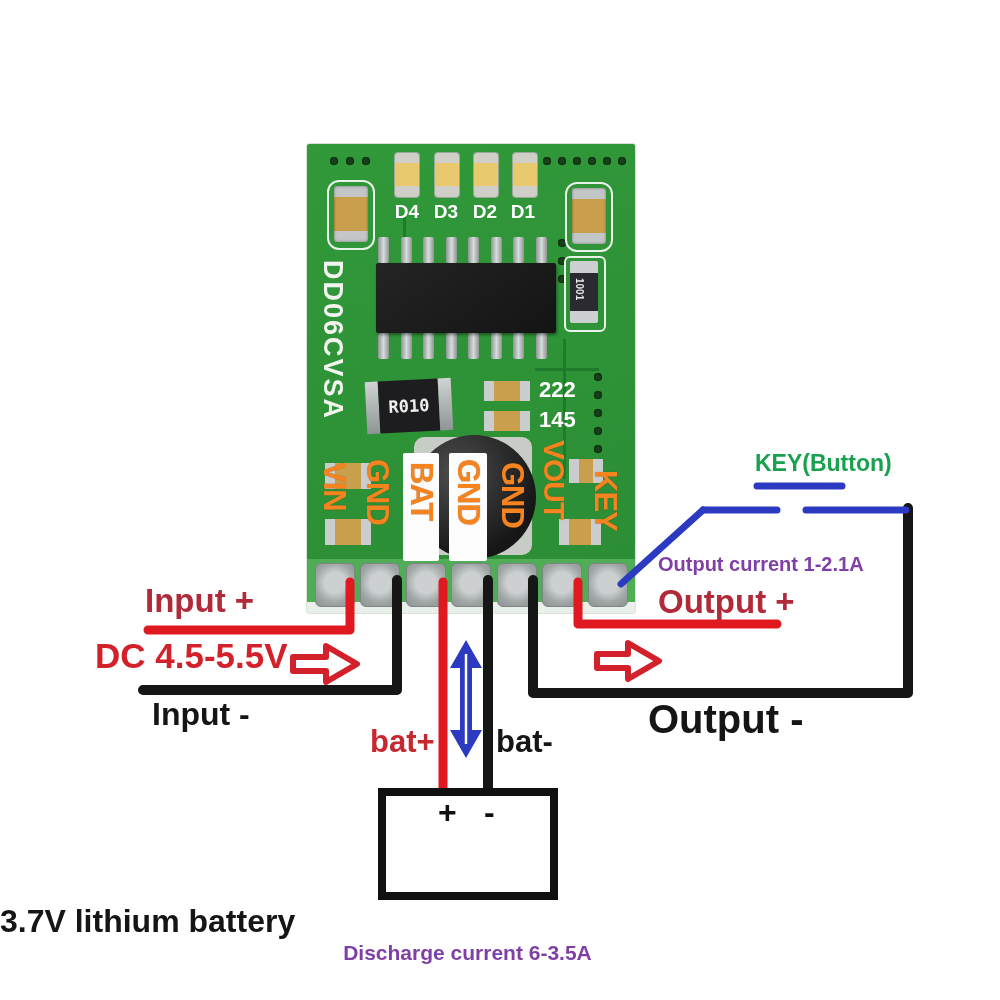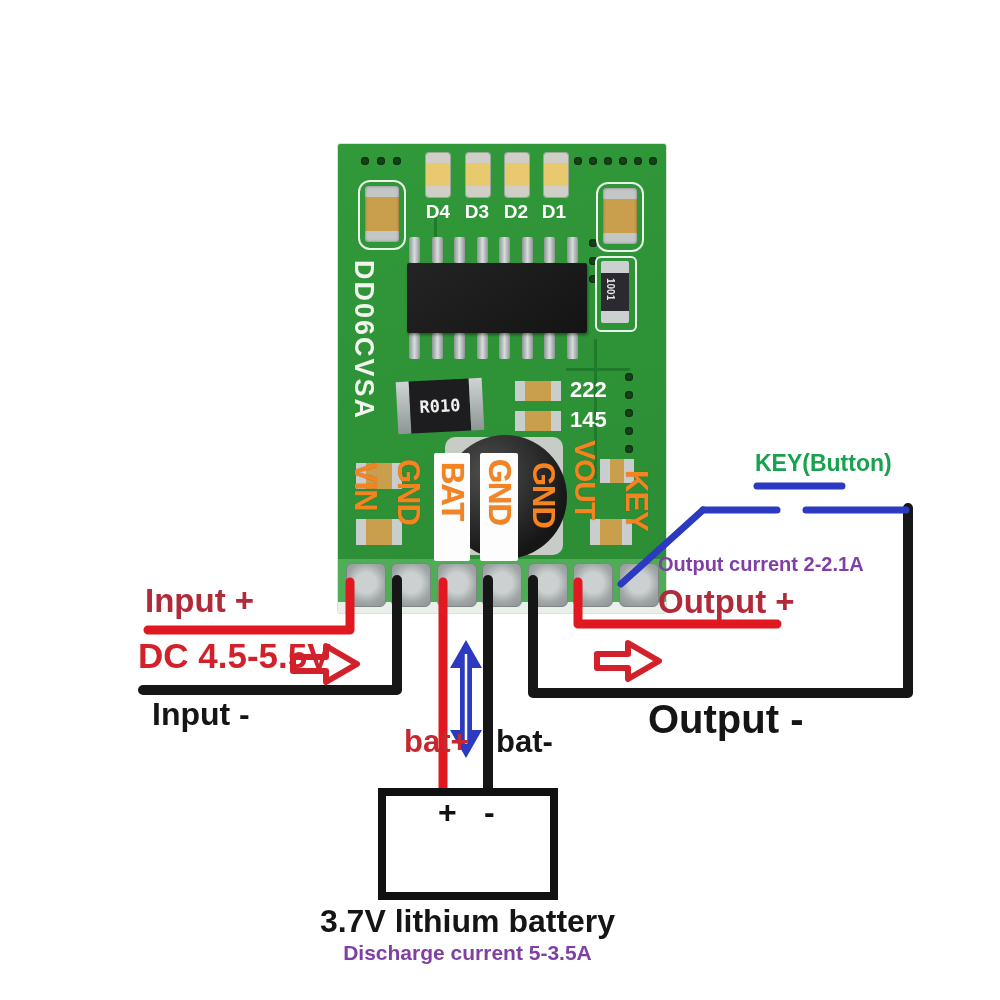--- a/index.html
+++ b/index.html
@@ -6,21 +6,21 @@
   .canvas{position:relative;width:1000px;height:1000px;background:#fff;overflow:hidden;
           font-family:"Liberation Sans",sans-serif;}
   .abs{position:absolute;}
   .txt{position:absolute;font-weight:bold;white-space:nowrap;}
 
   
   .title{left:0;top:80px;width:1000px;text-align:center;font-size:37px;letter-spacing:0;
          color:var(--title-red);}
 
   
-  .pcb{left:337px;top:143px;width:328px;height:469px;background:linear-gradient(160deg,#31993a,#2b8c34);
+  .pcb{left:306px;top:143px;width:328px;height:469px;background:linear-gradient(160deg,#31993a,#2b8c34);
        border:1px solid #d9e4d6;border-radius:3px;}
   .pcb *{position:absolute;}
   .padstrip{left:0;top:415px;width:328px;height:45px;background:#4fae55;}
   .bedge{left:0;top:458px;width:328px;height:11px;background:#e9efe9;}
   .dot{width:8px;height:8px;border-radius:50%;background:#16421a;box-shadow:inset 0 0 2px #000;}
   .trace{background:#1f7a2b;}
   .led{width:24px;height:44px;border-radius:3px;
        background:linear-gradient(180deg,#cfcfc7 0 22%,#e9c96d 22% 74%,#cfcfc7 74% 100%);
        box-shadow:0 0 0 1px #9aa89a;}
   .dlabel{width:30px;text-align:center;color:#fff;font-weight:bold;font-size:19px;top:57px;}
@@ -56,24 +56,24 @@
   svg.overlay{position:absolute;left:0;top:0;pointer-events:none;}
   .w-red{fill:none;stroke:var(--wire-red);stroke-width:9;stroke-linecap:round;stroke-linejoin:round;}
   .w-black{fill:none;stroke:var(--wire-black);stroke-width:10;stroke-linecap:round;stroke-linejoin:round;}
   .w-blue{fill:none;stroke:var(--wire-blue);stroke-width:7;stroke-linecap:round;stroke-linejoin:round;}
   .blockarrow{fill:#fff;stroke:var(--label-red);stroke-width:6;stroke-linejoin:round;}
   .dblarrow{fill:var(--wire-blue);}
 
   
   .purple{color:var(--purple);}
   .darkred{color:var(--dark-red);}
-  .labred{color:var(--label-red);margin-left:43px;}
+  .labred{color:var(--label-red);}
   .black{color:#151515;}
   .greenl{color:var(--green-key);}
-  .batred{color:var(--bat-red);margin-left:34px;}
+  .batred{color:var(--bat-red);}
 </style>
 </head>
 <body>
 
 <div class="canvas">
 
 
   <div class="abs pcb">
 
     <div class="trace" style="left:256px;top:195px;width:3px;height:140px"></div>
@@ -223,20 +223,20 @@
 
   <div class="abs battery">
     <span class="bterm" style="left:52px">+</span>
     <span class="bterm" style="left:98px">-</span>
   </div>
 
   <div class="txt darkred" style="left:145px;top:582px;font-size:33px">Input +</div>
   <div class="txt labred" style="left:95px;top:636px;font-size:35px">DC 4.5-5.5V</div>
   <div class="txt black" style="left:152px;top:696px;font-size:32px">Input -</div>
   <div class="txt greenl" style="left:755px;top:450px;font-size:23px">KEY(Button)</div>
-  <div class="txt purple" style="left:658px;top:553px;font-size:20px">Output current 2-2.1A</div>
+  <div class="txt purple" style="left:658px;top:553px;font-size:20px">Output current 1-2.1A</div>
   <div class="txt darkred" style="left:658px;top:583px;font-size:33px">Output +</div>
   <div class="txt black" style="left:648px;top:697px;font-size:40px">Output -</div>
   <div class="txt batred" style="left:370px;top:724px;font-size:31px">bat+</div>
   <div class="txt black" style="left:496px;top:724px;font-size:31px">bat-</div>
-  <div class="txt black" style="left:0;top:903px;width:935px;text-align:center;font-size:32px">3.7V lithium battery</div>
-  <div class="txt purple" style="left:0;top:941px;width:935px;text-align:center;font-size:21px">Discharge current 5-3.5A</div>
+  <div class="txt black" style="left:0;top:903px;width:935px;font-size:32px">3.7V lithium battery</div>
+  <div class="txt purple" style="left:0;top:941px;width:935px;text-align:center;font-size:21px">Discharge current 6-3.5A</div>
 </div>
 
 </body></html>

